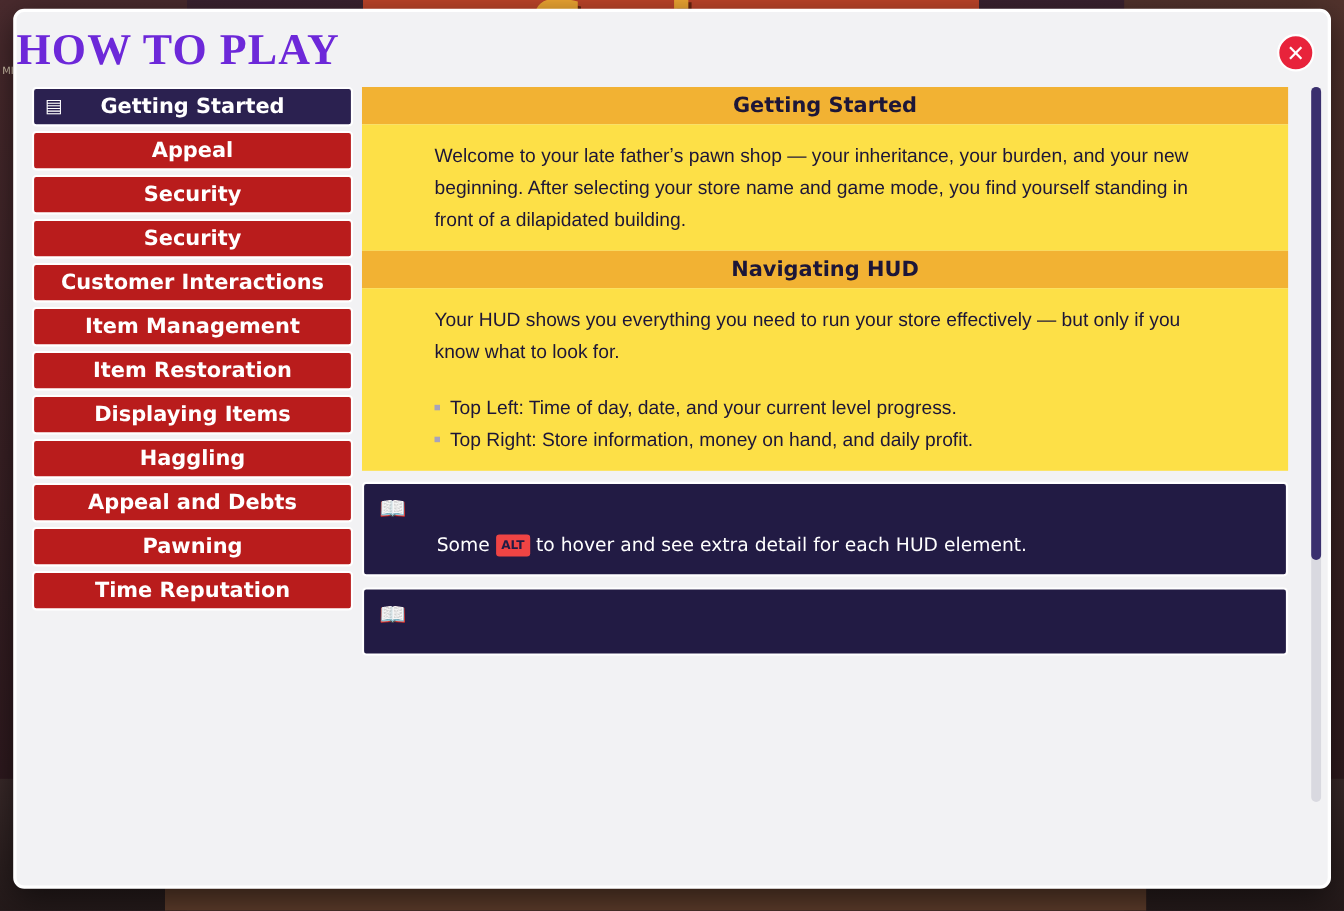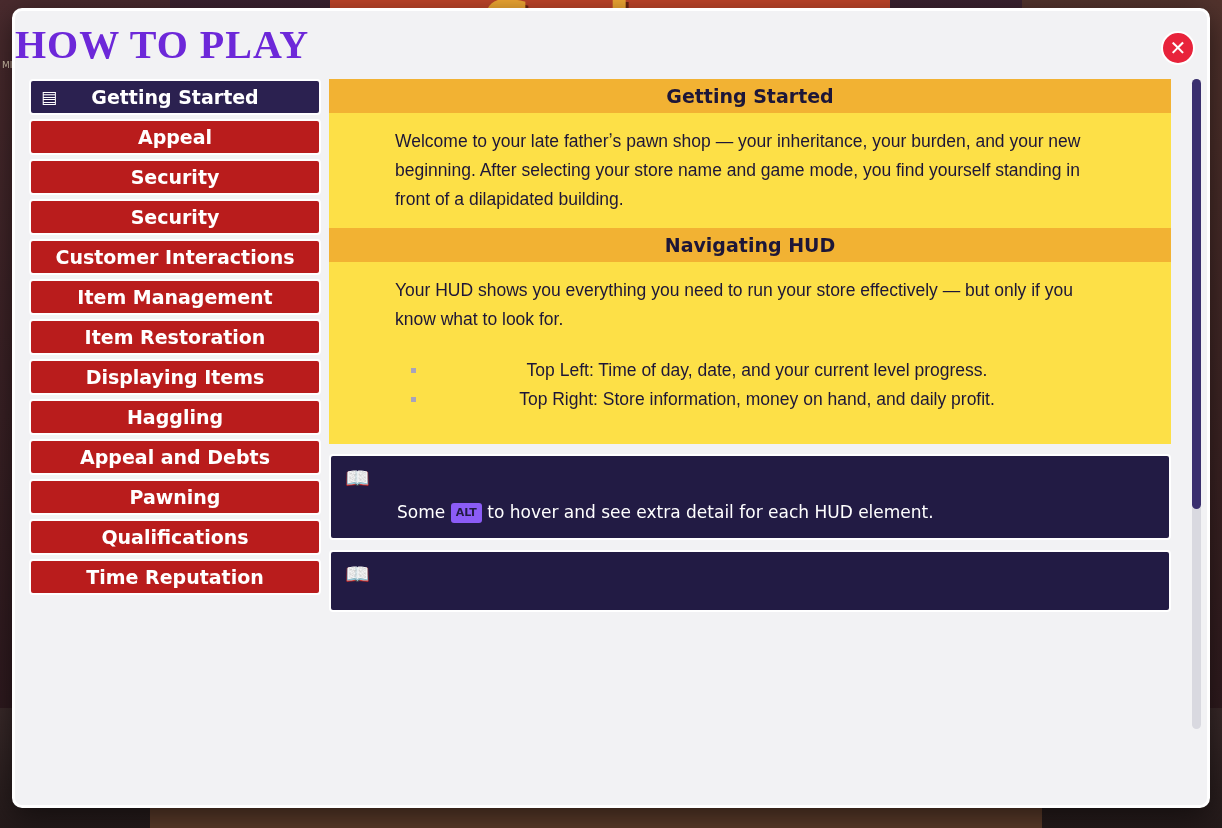--- a/index.html
+++ b/index.html
@@ -175,21 +175,21 @@
     background: #fde047;
     padding: 14px 66px 14px 66px;
     color: #1d1638;
     font-size: 17.5px;
     line-height: 29px;
     font-family: Liberation Sans, sans-serif;
   }
   .para { margin: 0 0 22px 0; }
   .para:last-child { margin-bottom: 0; }
 
-  .bullet-list { margin: 16px; padding: 0; list-style: none; text-align: center; }
+  .bullet-list { margin: 0; padding: 0; list-style: none; }
   .bullet-list li {
     position: relative;
     padding-left: 14px;
   }
   .bullet-list li:before {
     content: "";
     position: absolute;
     left: 0;
     top: 12px;
     width: 5px;
@@ -210,21 +210,21 @@
     font-family: "DejaVu Sans", sans-serif;
   }
   .tip-card .tip-icon {
     display: block;
     font-size: 20px;
     margin-bottom: 10px;
   }
   .tip-card .tip-text { padding-left: 52px; padding-right: 20px; }
   .key-badge {
     display: inline-block;
-    background: #8b5cf6;
+    background: #ef4444;
     color: #221b44;
     border-radius: 3px;
     font-size: 11px;
     font-weight: bold;
     padding: 4px 5px;
     vertical-align: middle;
     line-height: 12px;
   }
 
   
@@ -273,21 +273,20 @@
       <div class="nav-item"><span>Appeal</span></div>
       <div class="nav-item"><span>Security</span></div>
       <div class="nav-item"><span>Security</span></div>
       <div class="nav-item"><span>Customer Interactions</span></div>
       <div class="nav-item"><span>Item Management</span></div>
       <div class="nav-item"><span>Item Restoration</span></div>
       <div class="nav-item"><span>Displaying Items</span></div>
       <div class="nav-item"><span>Haggling</span></div>
       <div class="nav-item"><span>Appeal and Debts</span></div>
       <div class="nav-item"><span>Pawning</span></div>
-      <div class="nav-item"><span>Qualifications</span></div>
       <div class="nav-item"><span>Time Reputation</span></div>
     </div>
 
   <div id="content">
     <div id="content-inner">
         <div class="section-header">Getting Started</div>
         <div class="section-body">
           <p class="para">Welcome to your late fatherʼs pawn shop — your inheritance, your burden, and your new beginning. After selecting your store name and game mode, you find yourself standing in front of a dilapidated building.</p>
         </div>
         <div class="section-header">Navigating HUD</div>

